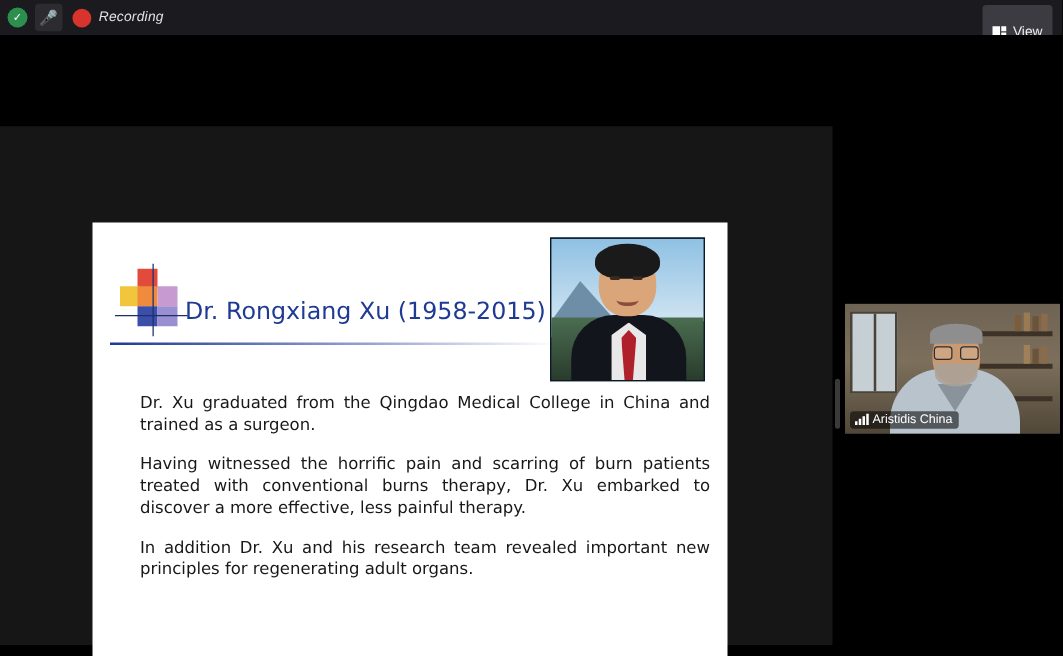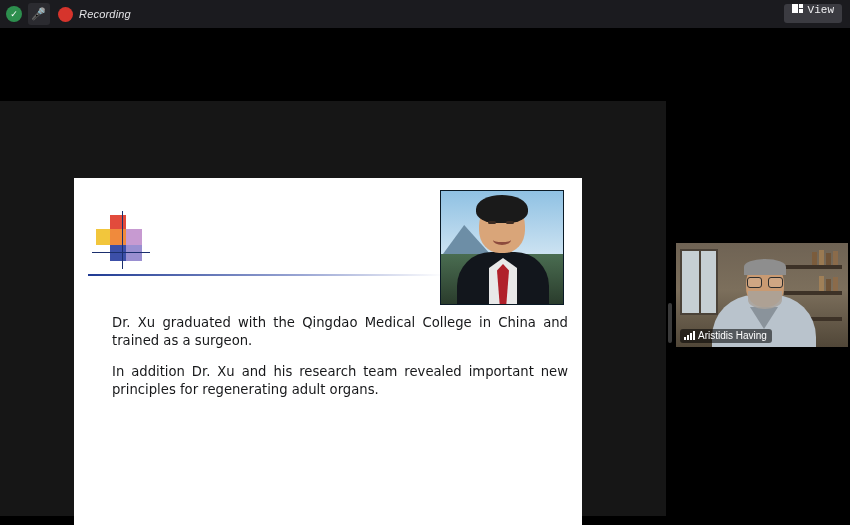--- a/index.html
+++ b/index.html
@@ -76,25 +76,25 @@
     font-size: 11px;
     letter-spacing: .2px;
     font-style: italic;
   }
   .view-btn {
     position: absolute;
     right: 8px;
     top: 4px;
     height: 19px;
     display: flex;
+    align-items: center;
     gap: 5px;
-    padding: 0 8px;
+    padding: 12px 8px;
     background: #3b3b41;
     border-radius: 3px;
-    font-family: Liberation Mono, monospace;
   }
   .view-btn .grid-icon {
     width: 11px;
     height: 9px;
     display: block;
     position: relative;
   }
   .view-btn .grid-icon i {
     position: absolute;
     background: #fff;
@@ -455,38 +455,40 @@
           <span class="sq sq-red"></span>
           <span class="sq sq-yellow"></span>
           <span class="sq sq-orange"></span>
           <span class="sq sq-pinkpur"></span>
           <span class="sq sq-blue"></span>
           <span class="sq sq-lilac"></span>
           <span class="logo-vline"></span>
           <span class="logo-hline"></span>
         </div>
 
+        <div class="slide-title">Dr. Rongxiang Xu (1958-2015)</div>
         <div class="title-rule"></div>
 
         <div class="portrait">
           <span class="sky"></span>
           <span class="mount"></span>
           <span class="ground"></span>
           <span class="suit"></span>
           <span class="shirt"></span>
           <span class="tie"></span>
           <span class="head"></span>
           <span class="hair"></span>
           <span class="eye l"></span>
           <span class="eye r"></span>
           <span class="smile"></span>
         </div>
 
         <div class="slide-body">
-          <p>Dr. Xu graduated with the Qingdao Medical College in China and trained as a surgeon.</p>
+          <p>Dr. Xu graduated from the Qingdao Medical College in China and trained as a surgeon.</p>
+          <p>Having witnessed the horrific pain and scarring of burn patients treated with conventional burns therapy, Dr. Xu embarked to discover a more effective, less painful therapy.</p>
           <p>In addition Dr. Xu and his research team revealed important new principles for regenerating adult organs.</p>
         </div>
 
       </div>
     </div>
 
     <div class="share-scroll"></div>
 
     <div class="thumb">
       <span class="room"></span>
@@ -510,18 +512,18 @@
           <i class="r"></i>
         </span>
       <span class="beard"></span>
       <div class="thumb-name">
         <span class="bars">
             <i></i>
             <i></i>
             <i></i>
             <i></i>
           </span>
-        <span>Aristidis Having</span>
+        <span>Aristidis China</span>
       </div>
     </div>
 
   </div>
 </div>
 
 </body></html>

